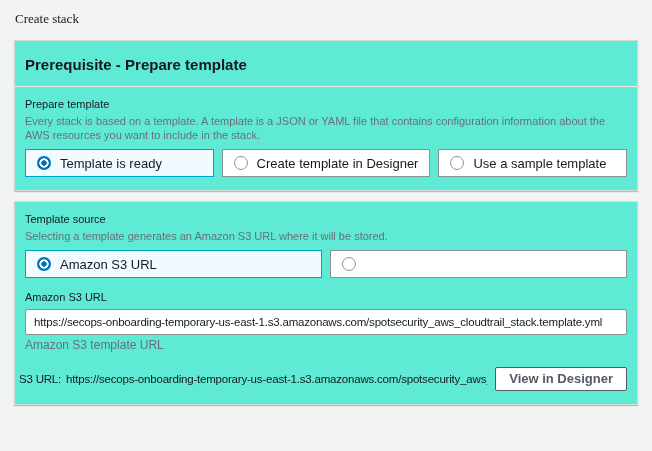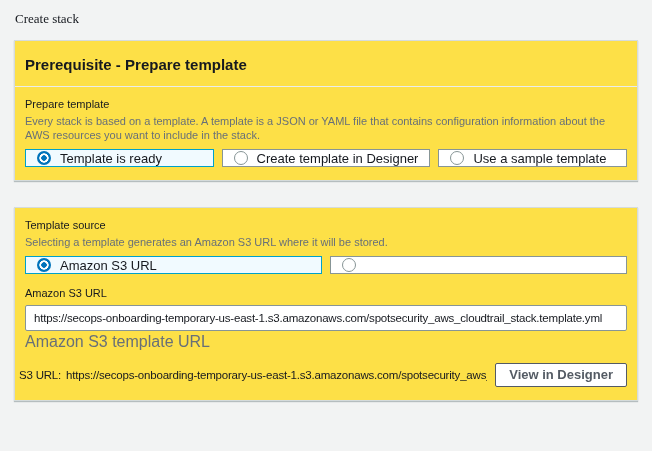--- a/index.html
+++ b/index.html
@@ -10,56 +10,56 @@
     font-family: "Liberation Sans", sans-serif;
     color: #16191f;
     overflow: hidden;
   }
   .page { padding: 0 14px; }
   .page-title {
     font-size: 13px; font-weight: 400; color: #16191f;
     margin: 0; padding: 11px 0 13px 1px; font-family: Liberation Serif, serif;
   }
   .card {
-    background: #fde047;
+    background: #5eead4;
     border: 1px solid #d5dbdb;
     box-shadow: 0 1px 1px rgba(0,28,36,0.25);
-    margin-bottom: 26px;
+    margin-bottom: 10px;
   }
   .card-header { padding: 14px 10px 12px; border-bottom: 1px solid #eaeded; }
   .card-header.no-rule-pad { padding: 12px 10px 11px; }
   .card-title { font-size: 15px; font-weight: 700; color: #16191f; line-height: 19px; }
   .card-header-desc { font-size: 12px; color: #687078; line-height: 14px; margin-top: 3px; }
   .card-body { padding: 9px 10px 13px; }
   .field-label { font-size: 11px; color: #16191f; line-height: 16px; }
   .field-desc { font-size: 11px; color: #687078; line-height: 14px; margin-top: 2px; }
   .tiles { display: flex; gap: 8px; margin-top: 7px; }
   .tile {
     flex: 1; display: flex; align-items: center; gap: 9px;
-    height: 18px; padding: 0 11px;
+    height: 28px; padding: 0 11px;
     border: 1px solid #879596; background: #fff; cursor: pointer;
   }
   .tile.selected { background: #f1faff; border-color: #00a1c9; }
   .radio {
     width: 14px; height: 14px; border-radius: 50%; flex: none;
     border: 1px solid #879596; background: #fff;
   }
   .tile.selected .radio {
     border: none;
     background: radial-gradient(circle, #0073bb 0 2.5px, #ffffff 3px 4.4px, #0073bb 4.9px 7px);
   }
   .tile-label { font-size: 13px; color: #16191f; white-space: nowrap; overflow: hidden; }
   .url-label { margin-top: 11px; }
   .text-input {
     display: block; width: 100%; height: 26px; margin-top: 4px;
     border: 1px solid #879596; border-radius: 2px; background: #fff;
     padding: 3px 8px; font-family: inherit;
     font-size: 11.5px; letter-spacing: -0.2px; color: #16191f;
   }
-  .hint { font-size: 16px; color: #687078; line-height: 13px; margin-top: 4px; }
+  .hint { font-size: 12px; color: #687078; line-height: 13px; margin-top: 4px; }
   .s3-row {
     display: flex; align-items: center; margin-top: 15px;
     margin-left: -6px;
   }
   .s3-text {
     flex: 1; white-space: nowrap; overflow: hidden;
     font-size: 11.5px; letter-spacing: -0.2px; color: #16191f;
   }
   .s3-prefix { margin-right: 5px; }
   .btn {

